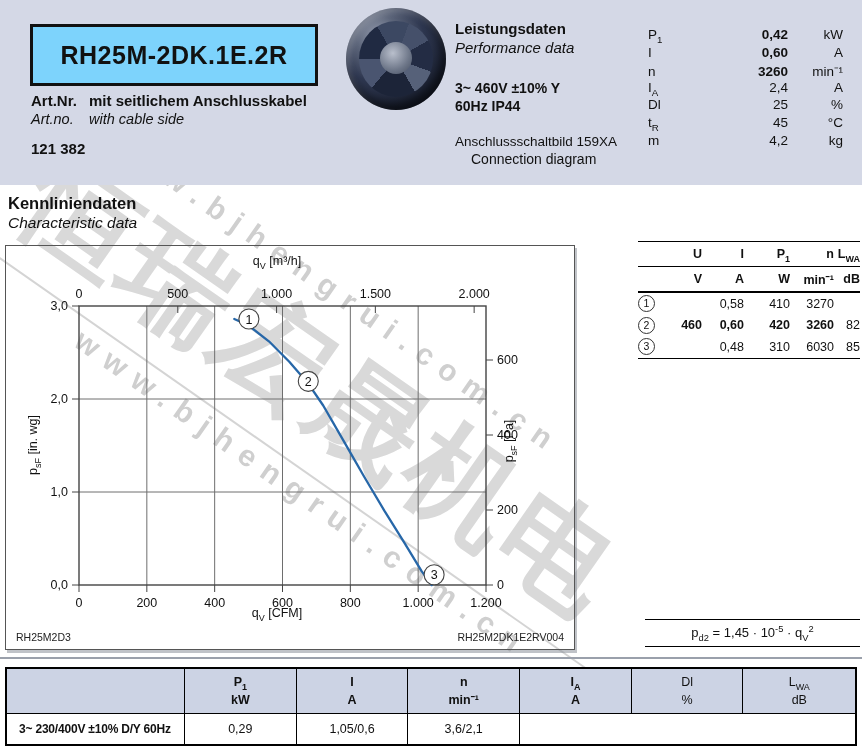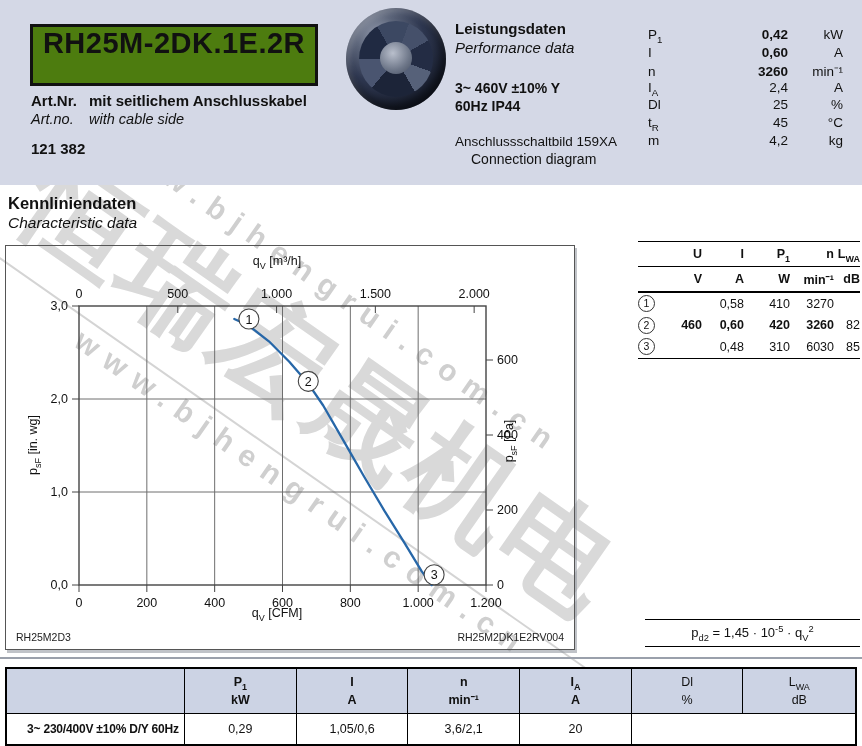--- a/index.html
+++ b/index.html
@@ -12,22 +12,22 @@
   
   .watermark{position:absolute;left:120px;top:120px;transform:rotate(35deg);transform-origin:0 0;
              pointer-events:none;white-space:nowrap;z-index:0;}
   .wm-url{font-size:30px;letter-spacing:11px;color:#cfcfcf;font-weight:bold;}
   .wm-cjk{font-size:112px;font-weight:bold;color:#d9d9d9;letter-spacing:4px;margin:-6px 0 0 -30px;}
   .wm-line{width:780px;height:2px;background:#d4d4d4;margin:2px 0 2px -40px;}
   .wm-url2{margin-left:90px;}
 
   
   .band{left:0;top:0;width:862px;height:185px;background:#d4d8e6;z-index:1;}
-  .model-box{left:30px;top:24px;width:282px;height:56px;background:#4d7c0f;border:3px solid #111;
-             display:flex;justify-content:center;font-size:29px;font-weight:bold;letter-spacing:0.5px;}
+  .model-box{left:30px;top:24px;width:282px;height:56px;background:#7dd3fc;border:3px solid #111;
+             display:flex;align-items:center;justify-content:center;font-size:25px;font-weight:bold;letter-spacing:0.5px;}
   .art-line1{left:31px;top:92px;font-size:15px;font-weight:bold;}
   .art-line1 .d1{display:inline-block;width:58px;}
   .art-line2{left:31px;top:111px;font-size:14.5px;font-style:italic;}
   .art-line2 .d1{display:inline-block;width:58px;}
   .art-num{left:31px;top:140px;font-size:15px;font-weight:bold;}
 
   .fan{left:346px;top:8px;width:100px;height:102px;border-radius:50%;
        background:radial-gradient(circle at 32% 28%, #9aa2b4 0%, #5a6378 22%, #2e3750 45%, #1a2030 72%, #0e1220 100%);
        box-shadow:inset -4px -6px 10px rgba(0,0,0,.55), inset 3px 4px 6px rgba(255,255,255,.25);}
   .fan .blades{position:absolute;left:13px;top:13px;right:13px;bottom:13px;border-radius:50%;
@@ -95,21 +95,21 @@
   
   .btable{left:5px;top:667px;width:852px;z-index:2;border:2px solid #000;box-sizing:border-box;}
   .bt-row{display:grid;grid-template-columns:178px repeat(6,111.7px);}
   .bt-head .bt-cell{background:#ccd3e4;height:44px;border-right:1.5px solid #000;border-bottom:1.5px solid #000;
         display:flex;flex-direction:column;align-items:center;justify-content:center;font-size:12.5px;line-height:18px;}
   .bt-head .bt-cell:last-child{border-right:none;}
   .bt-head .lbl{background:#ccd3e4;}
   .bt-data .bt-cell{height:30px;border-right:1.5px solid #000;display:flex;align-items:center;justify-content:center;
         font-size:12.5px;}
   .bt-data .bt-cell:last-child{border-right:none;}
-  .bt-data .lbl{justify-content:flex-start;padding-left:20px;font-size:12px;font-weight:bold;letter-spacing:-0.2px;}
+  .bt-data .lbl{justify-content:flex-start;padding-left:12px;font-size:12px;font-weight:bold;letter-spacing:-0.2px;}
   .bt-b{font-weight:bold;}
 </style>
 </head>
 <body>
 
 <div class="page">
 
   <div class="watermark">
     <div class="wm-url">www.bjhengrui.com.cn</div>
     <div class="wm-cjk">恒瑞宏晟机电</div>
@@ -337,18 +337,17 @@
       <div class="bt-cell">
         <span><span>L</span><sub>WA</sub></span>
         <span>dB</span>
       </div>
     </div>
     <div class="bt-row bt-data">
       <div class="bt-cell lbl">3~ 230/400V ±10% D/Y 60Hz</div>
       <div class="bt-cell">0,29</div>
       <div class="bt-cell">1,05/0,6</div>
       <div class="bt-cell">3,6/2,1</div>
-      <div class="bt-cell">20</div>
       <div class="bt-cell"></div>
     </div>
   </div>
 
 </div>
 
 </body></html>

